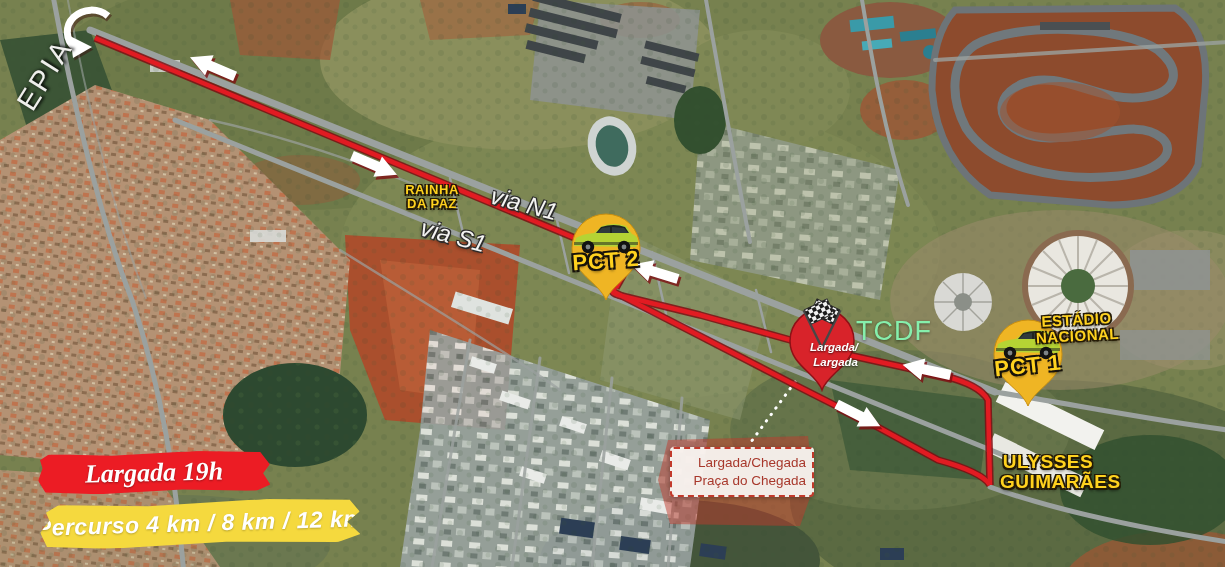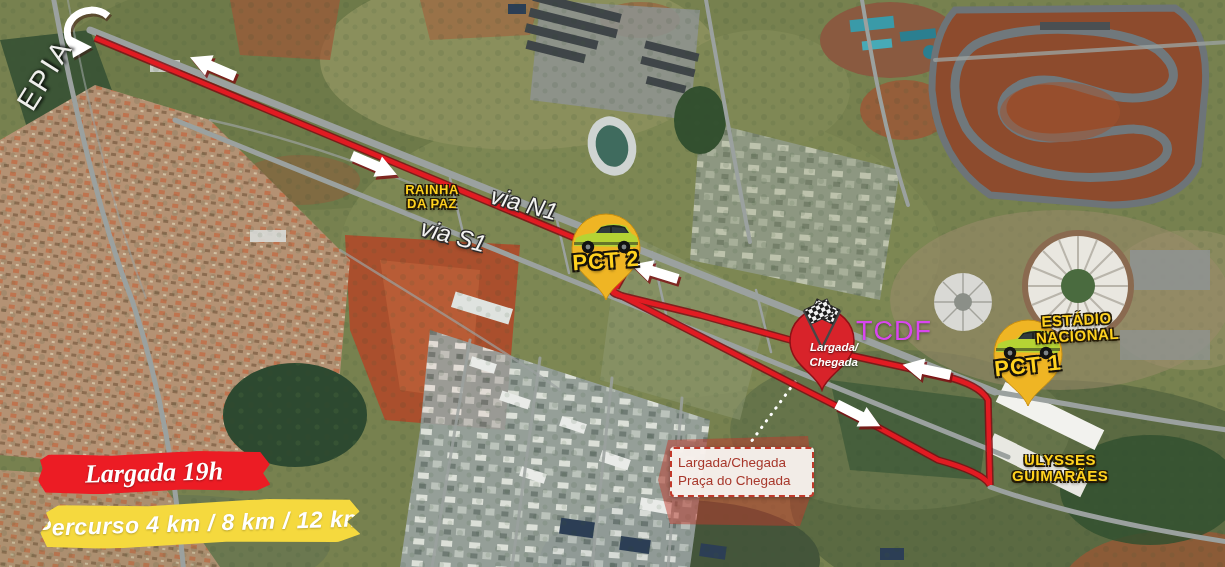--- a/index.html
+++ b/index.html
@@ -28,26 +28,26 @@
   }
   .pinlabel{
     color:#ffffff;font-weight:700;font-style:italic;font-size:11.5px;line-height:1.3;
     text-align:right;text-shadow:0 1px 2px rgba(0,0,0,.65);
   }
   #epia-label{
     color:#efefec;font-size:29px;letter-spacing:3px;transform:rotate(-58deg);
     text-shadow:2px 2px 3px rgba(0,0,0,.8),0 0 4px rgba(0,0,0,.5);
   }
   #tcdf-label{
-    color:#d946ef;font-size:27px;letter-spacing:1px;font-weight:400;
+    color:#86efac;font-size:27px;letter-spacing:1px;font-weight:400;
     text-shadow:0 1px 3px rgba(0,0,0,.45);
   }
   #callout-box{
     width:128px;background:rgba(250,247,244,.93);border:2px dashed #c2392b;border-radius:4px;
-    padding:5px 6px;text-align:left;color:#a8382c;font-size:13.5px;line-height:1.35;
+    padding:5px 6px;text-align:right;color:#a8382c;font-size:13.5px;line-height:1.35;
     box-shadow:0 1px 4px rgba(0,0,0,.3);
   }
   .banner{
     display:flex;align-items:center;justify-content:center;color:#fff;
   }
   #banner-start{
     width:232px;height:41px;background:#EC1C24;transform:rotate(-1.3deg);
     clip-path:polygon(1% 14%,5% 0%,32% 7%,68% 0%,96% 6%,100% 36%,97% 58%,100% 86%,94% 100%,62% 93%,26% 100%,3% 93%,0% 64%,2% 34%);
     font-family:"Liberation Serif", serif;font-weight:700;font-style:italic;font-size:26px;
     text-shadow:0 1px 2px rgba(0,0,0,.35);
@@ -328,31 +328,31 @@
   <div class="ovl rlabel" style="left:490px;top:190px;font-size:24px;transform:rotate(15deg);">via N1</div>
 
   <div class="ovl rlabel" style="left:420px;top:222px;font-size:24px;transform:rotate(15deg);">via S1</div>
 
   <div class="ovl pctlabel" style="left:566px;top:248px;width:80px;transform:rotate(-4deg);">PCT 2</div>
 
   <div class="ovl pctlabel" style="left:988px;top:353px;width:80px;transform:rotate(-6deg);">PCT 1</div>
 
   <div class="ovl pinlabel" style="left:786px;top:340px;width:72px;">
     <span>Largada/</span><br>
-    <span>Chegada</span>
+    <span>Largada</span>
   </div>
 
   <div class="ovl" id="tcdf-label" style="left:856px;top:316px;">TCDF</div>
 
   <div class="ovl ylabel" style="left:1032px;top:312px;width:90px;font-size:15px;transform:rotate(-3deg);">
     <span>ESTÁDIO</span><br>
     <span>NACIONAL</span>
   </div>
 
-  <div class="ovl ylabel" style="left:1000px;top:452px;width:96px;font-size:15px;margin-left:12px;">
+  <div class="ovl ylabel" style="left:1000px;top:452px;width:96px;font-size:19px;">
     <span>ULYSSES</span><br>
     <span>GUIMARÃES</span>
   </div>
 
   <div class="ovl" id="callout-box" style="left:670px;top:447px;">
     <span>Largada/Chegada</span><br>
     <span>Praça do Chegada</span>
   </div>
 
   <div class="ovl banner" id="banner-start" style="left:38px;top:452px;">Largada 19h</div>

